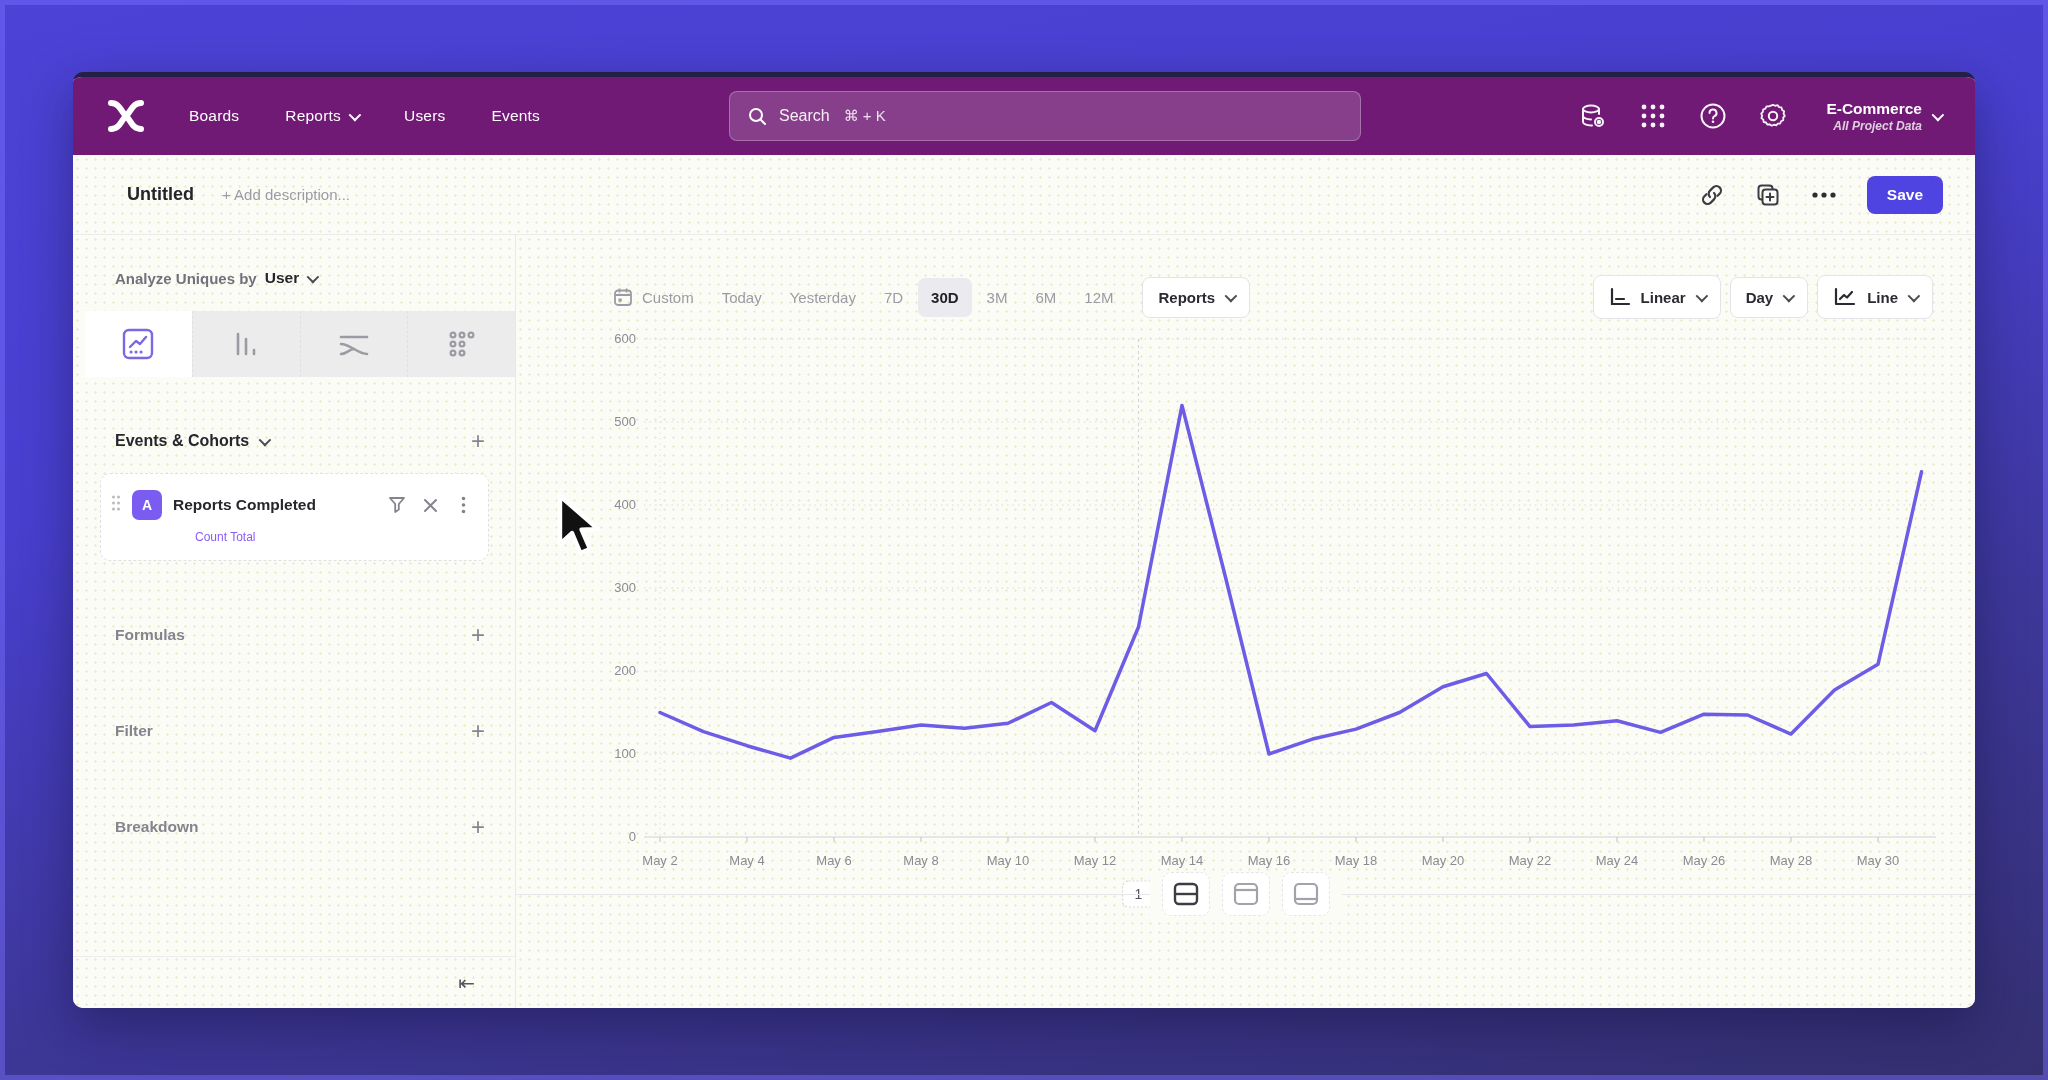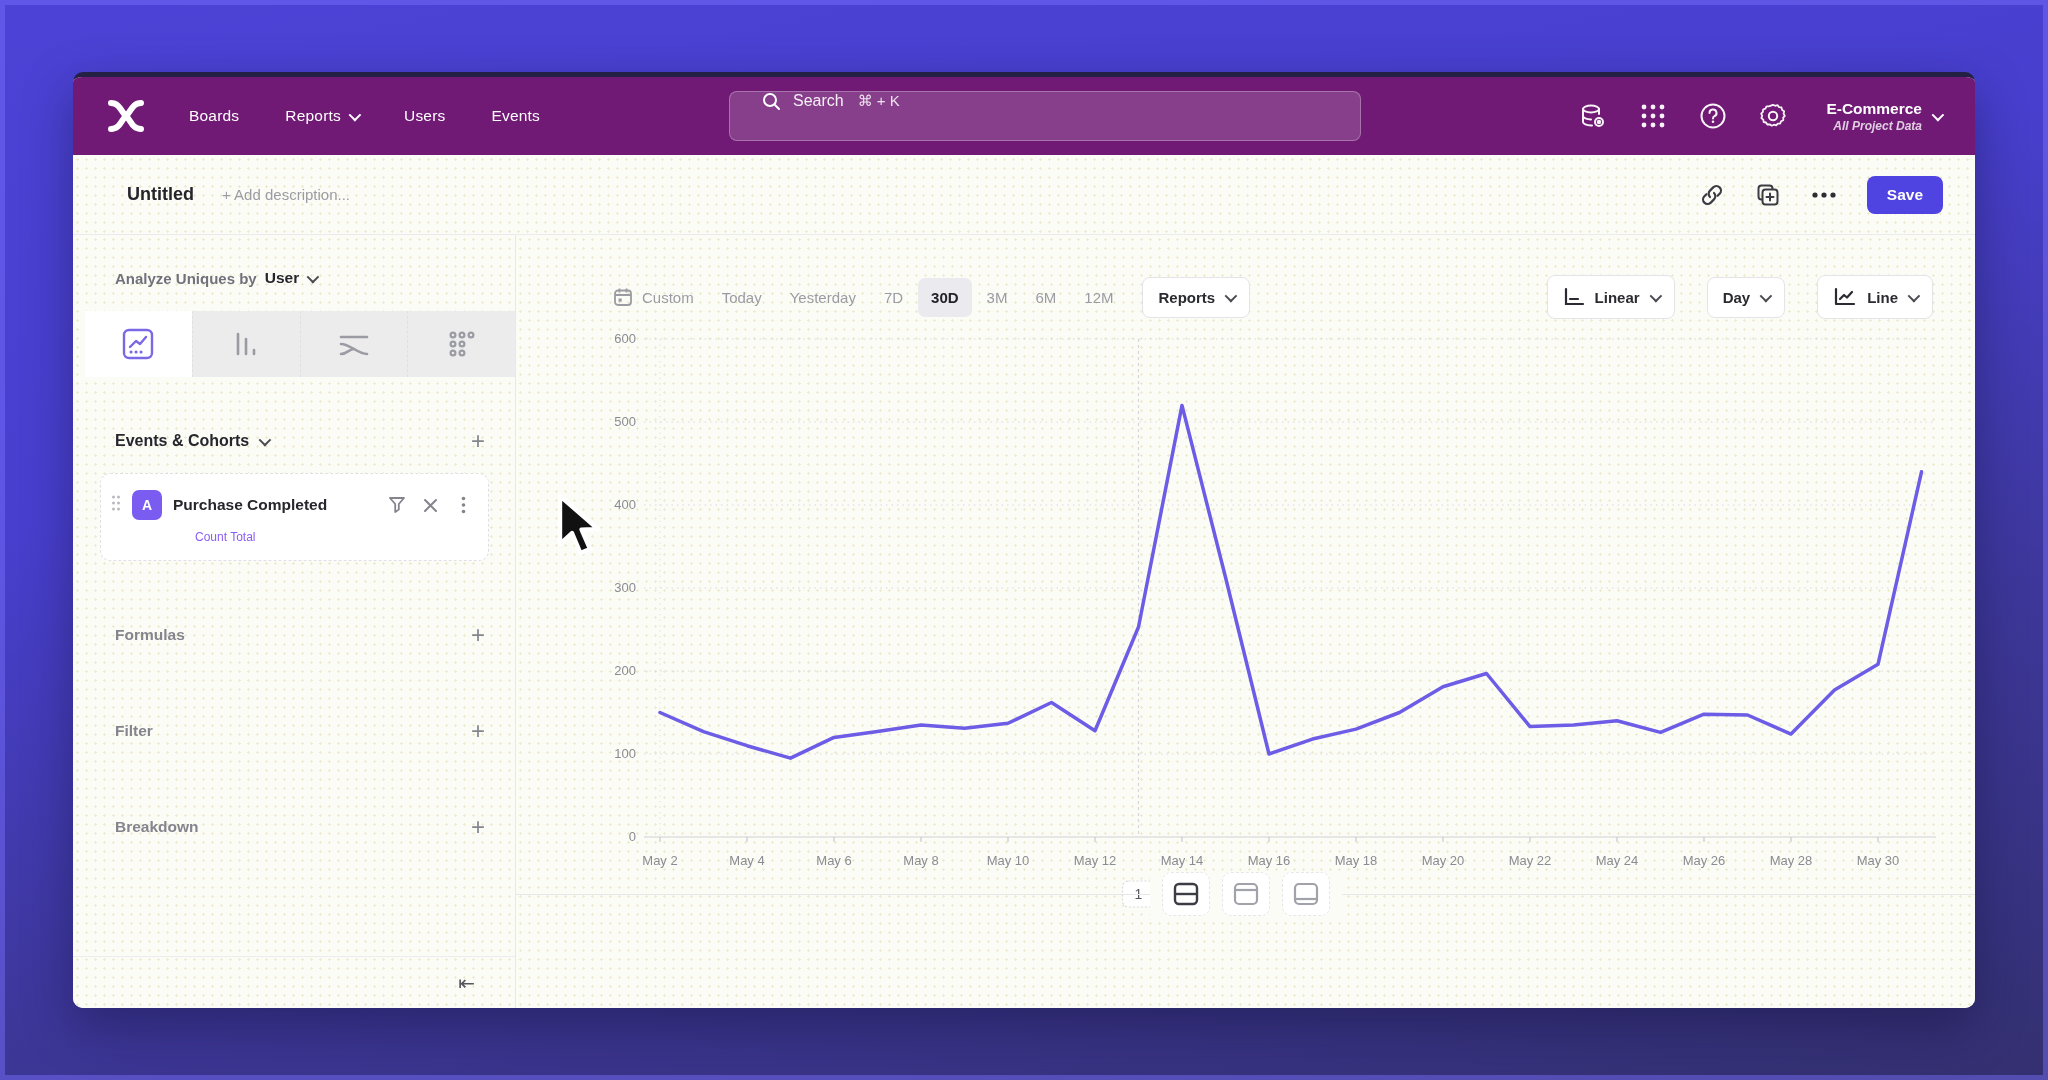--- a/index.html
+++ b/index.html
@@ -26,21 +26,21 @@
   .app-header {
     height:78px; background:#701a75; flex:0 0 auto;
     display:flex; align-items:center; padding:0 34px 0 30px; position:relative; color:#fff;
   }
   .logo { width:46px; height:40px; display:flex; align-items:center; justify-content:center; cursor:pointer; }
   .nav { display:flex; align-items:center; gap:46px; margin-left:40px; }
   .nav-item { font-size:15.5px; letter-spacing:.2px; color:#fff; cursor:pointer; display:flex; align-items:center; gap:8px; }
   .search {
     position:absolute; left:656px; top:14px; width:632px; height:50px;
     background:rgba(255,255,255,0.16); border:1px solid rgba(255,255,255,0.28);
-    border-radius:8px; display:flex; align-items:flex-start; padding:0 32px; gap:12px;
+    border-radius:8px; display:flex; align-items:center; padding:0 18px; gap:12px;
   }
   .search-text { font-size:16px; color:rgba(255,255,255,0.92); }
   .search-kbd { font-size:15px; color:rgba(255,255,255,0.85); margin-left:2px; }
   .header-right { margin-left:auto; display:flex; align-items:center; gap:30px; }
   .hicon { width:30px; height:30px; display:flex; align-items:center; justify-content:center; cursor:pointer; opacity:.95; }
   .project { display:flex; align-items:center; gap:10px; margin-left:8px; cursor:pointer; }
   .project-name { font-size:15.5px; font-weight:bold; line-height:1.25; }
   .project-sub { font-size:12px; font-weight:bold; color:rgba(255,255,255,0.78);font-style:italic; }
   .chev { width:9px; height:9px; border-right:2px solid currentColor; border-bottom:2px solid currentColor; transform:rotate(45deg) translateY(-2px); display:inline-block; }
   .chev.white { color:#fff; } .chev.dark { color:#4b4b52; }
@@ -95,21 +95,21 @@
     border:none; background:transparent; font-family:inherit; font-size:15px; color:#9b9ba3;
     padding:11px 13px; border-radius:7px; cursor:pointer; display:flex; align-items:center; gap:9px;
   }
   .range-btn.selected { background:#ebebef; color:#222228; font-weight:bold; }
   .outline-btn {
     background:#fff; border:1px solid #e4e4e8; border-radius:8px; font-family:inherit;
     font-size:15px; font-weight:bold; color:#2a2a31; padding:11px 15px; cursor:pointer;
     display:flex; align-items:center; gap:10px;
   }
   .compare { margin-left:14px; }
-  .right-controls { display:flex; align-items:center; gap:32px; }
+  .right-controls { display:flex; align-items:center; gap:9px; }
   .legend { margin-top:26px; display:flex; align-items:center; justify-content:center; gap:9px; }
   .legend-swatch { width:13px; height:13px; border-radius:3px; background:#7458ea; }
   .legend-label { font-size:14px; color:#6d6d76; }
   .chart-wrap { margin:6px 0 0 70px; position:relative; }
   .bottom-toggle { position:absolute; left:0; right:0; bottom:92px; height:44px; }
   .bottom-toggle .rule { position:absolute; left:0; right:0; top:50%; border-top:1px solid #e7e7ea; }
   .toggle-group { position:absolute; left:50%; top:0; transform:translateX(-50%); background:#fcfcf7; padding:0 12px; display:flex; gap:12px; }
   .toggle-btn { width:48px; height:44px; background:#fff; border:1px dashed #e6e6ea; border-radius:9px; display:flex; align-items:center; justify-content:center; cursor:pointer; }
   
   .cursor { position:absolute; left:552px; top:492px; z-index:50; pointer-events:none; }
@@ -281,21 +281,21 @@
             <svg width="10" height="16" viewBox="0 0 10 16" fill="#b9b9c0">
                 <circle cx="2.5" cy="2" r="1.5"></circle>
                 <circle cx="7.5" cy="2" r="1.5"></circle>
                 <circle cx="2.5" cy="8" r="1.5"></circle>
                 <circle cx="7.5" cy="8" r="1.5"></circle>
                 <circle cx="2.5" cy="14" r="1.5"></circle>
                 <circle cx="7.5" cy="14" r="1.5"></circle>
               </svg>
           </span>
           <span class="badge-a">A</span>
-          <span class="event-name">Purchase Completed</span>
+          <span class="event-name">Reports Completed</span>
           <span class="eicon">
             <svg width="18" height="18" viewBox="0 0 18 18" fill="none" stroke="#84848d" stroke-width="1.8" stroke-linejoin="round">
                 <path d="M2 2 h14 l-5.2 6 v5.5 l-3.6 2.5 v-8 z"></path>
               </svg>
           </span>
           <span class="eicon">
             <svg width="15" height="15" viewBox="0 0 15 15" stroke="#84848d" stroke-width="2" stroke-linecap="round">
                 <path d="M2 2 L13 13 M13 2 L2 13"></path>
               </svg>
           </span>

